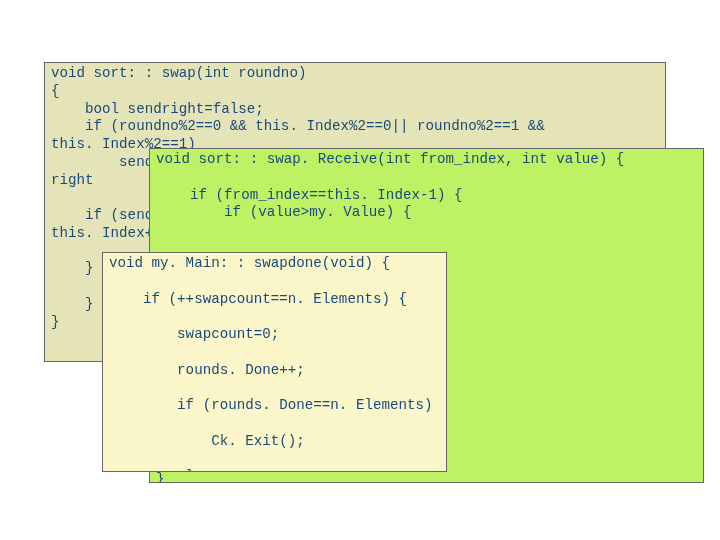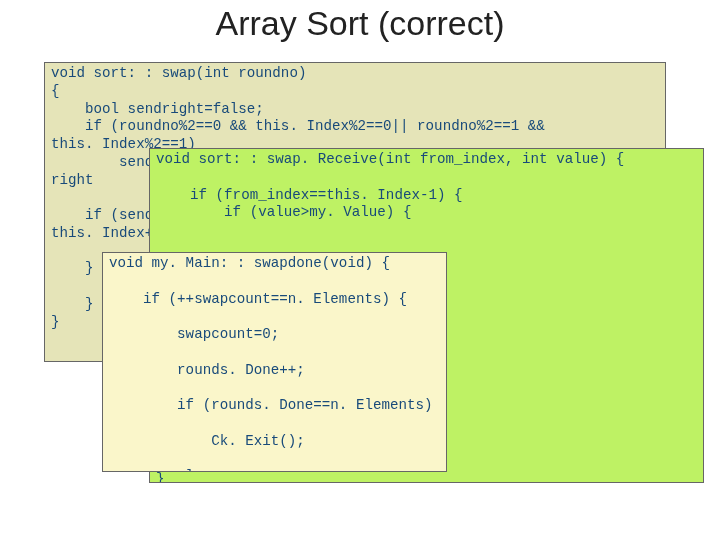--- a/index.html
+++ b/index.html
@@ -57,21 +57,20 @@
     width: 345px;
     height: 220px;
     background: #faf6ca; 
   }
 </style>
 </head>
 <body>
 
 <div class="slide">
 
-  <h1 class="title">Array Sort (correct)</h1>
 
   <div class="codebox box-sort">void sort: : swap(int roundno)
 {
     bool sendright=false;
     if (roundno%2==0 &amp;&amp; this. Index%2==0|| roundno%2==1 &amp;&amp;
 this. Index%2==1)
         sendright=true;     //both even  =&gt; exchange with
 right
 
     if (sendright &amp;&amp; this. Index&lt;n. Elements-1)            swap. Receive(this. Index,

